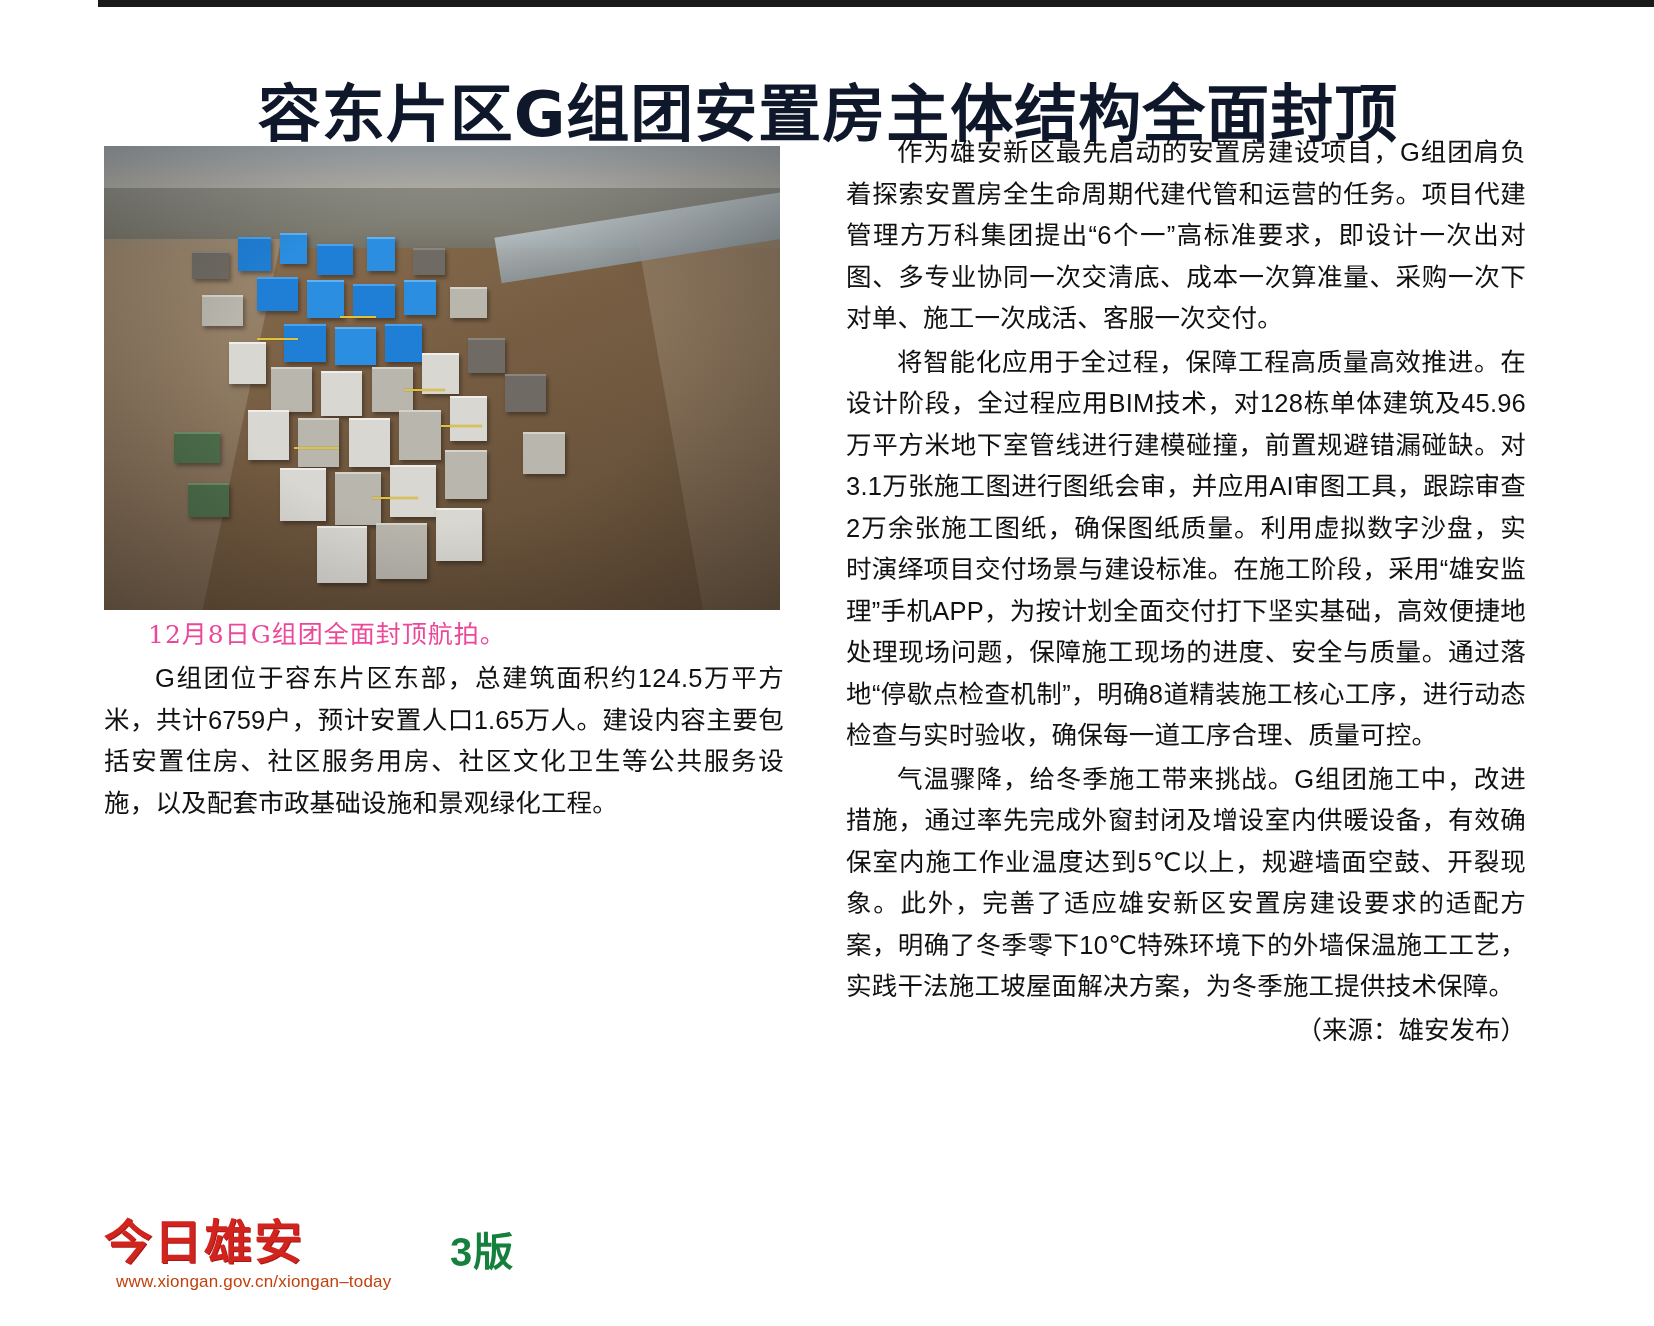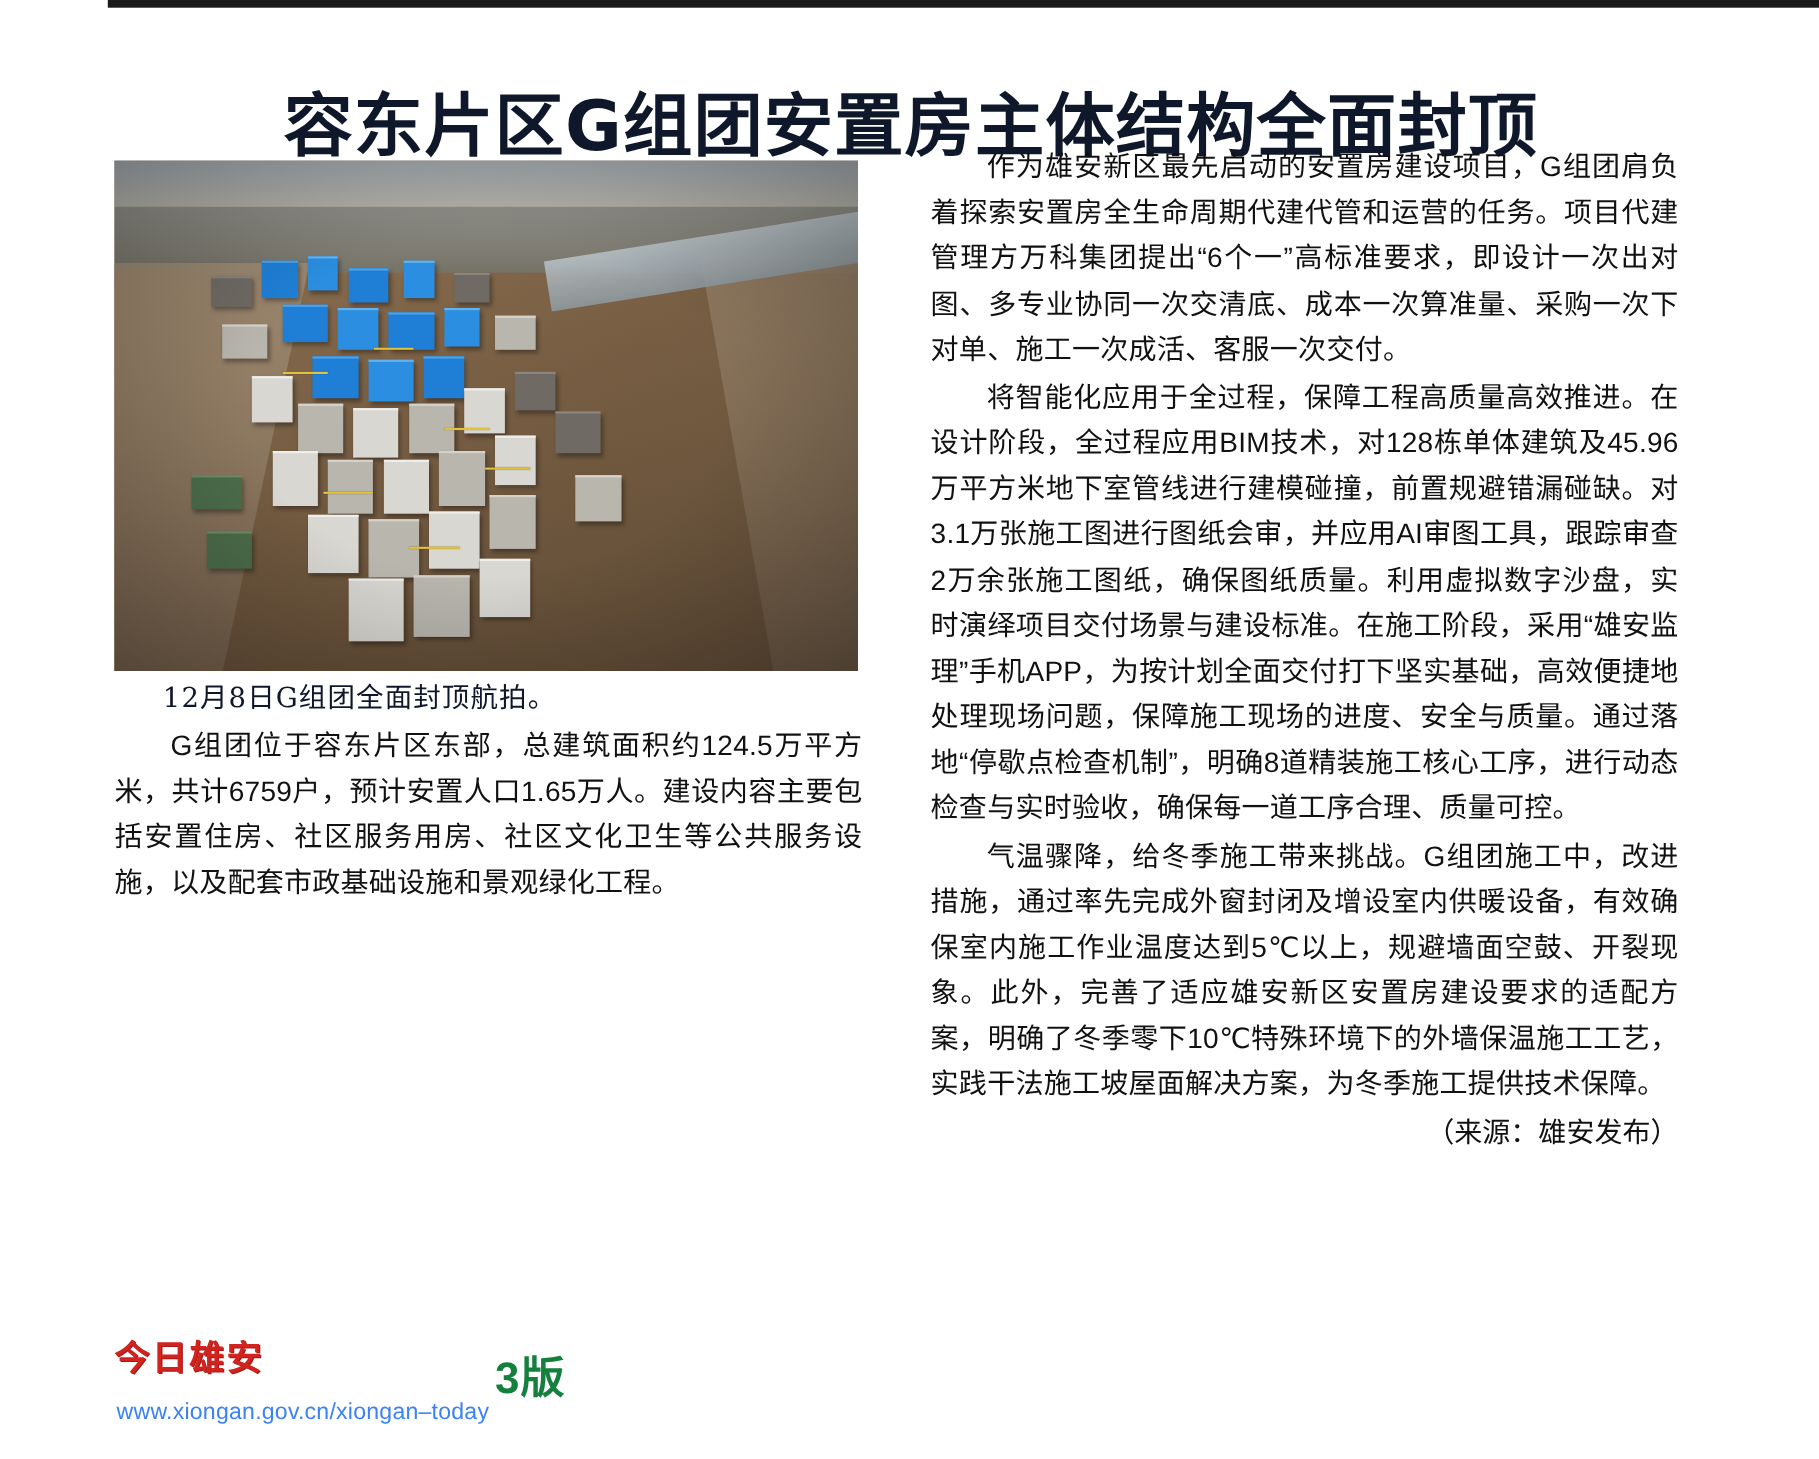--- a/index.html
+++ b/index.html
@@ -140,50 +140,50 @@
   }
   .ph-vignette {
     position: absolute; inset: 0;
     background: radial-gradient(ellipse at 50% 48%, rgba(0,0,0,0) 45%, rgba(0,0,0,0.28) 100%);
   }
 
   .caption {
     font-family: "DejaVu Serif", "Liberation Serif", serif;
     font-size: 25px;
     line-height: 38px;
-    color: #0f172a;
+    color: #ec4899;
     margin: 6px 0 4px 44px;
     letter-spacing: 1px;
   }
 
   .footer {
     position: absolute;
     left: 104px;
     bottom: 24px;
     width: 690px;
     height: 90px;
   }
   .logo {
     position: absolute;
     left: 0;
     top: 6px;
     font-family: "DejaVu Serif", "Liberation Serif", serif;
     font-weight: bold;
-    font-size: 32px;
+    font-size: 48px;
     letter-spacing: 2px;
     color: #d2241f;
     text-shadow: 1px 1px 0 #a81714;
     line-height: 1;
   }
   .site-url {
     position: absolute;
-    left: 2px;
+    left: 12px;
     top: 60px;
-    font-size: 21px;
-    color: #3b82f6;
+    font-size: 17px;
+    color: #c2410c;
     letter-spacing: .2px;
   }
   .page-num {
     position: absolute;
     left: 346px;
     top: 8px;
     font-size: 40px;
     font-weight: bold;
     color: #15803d;
     letter-spacing: 1px;

